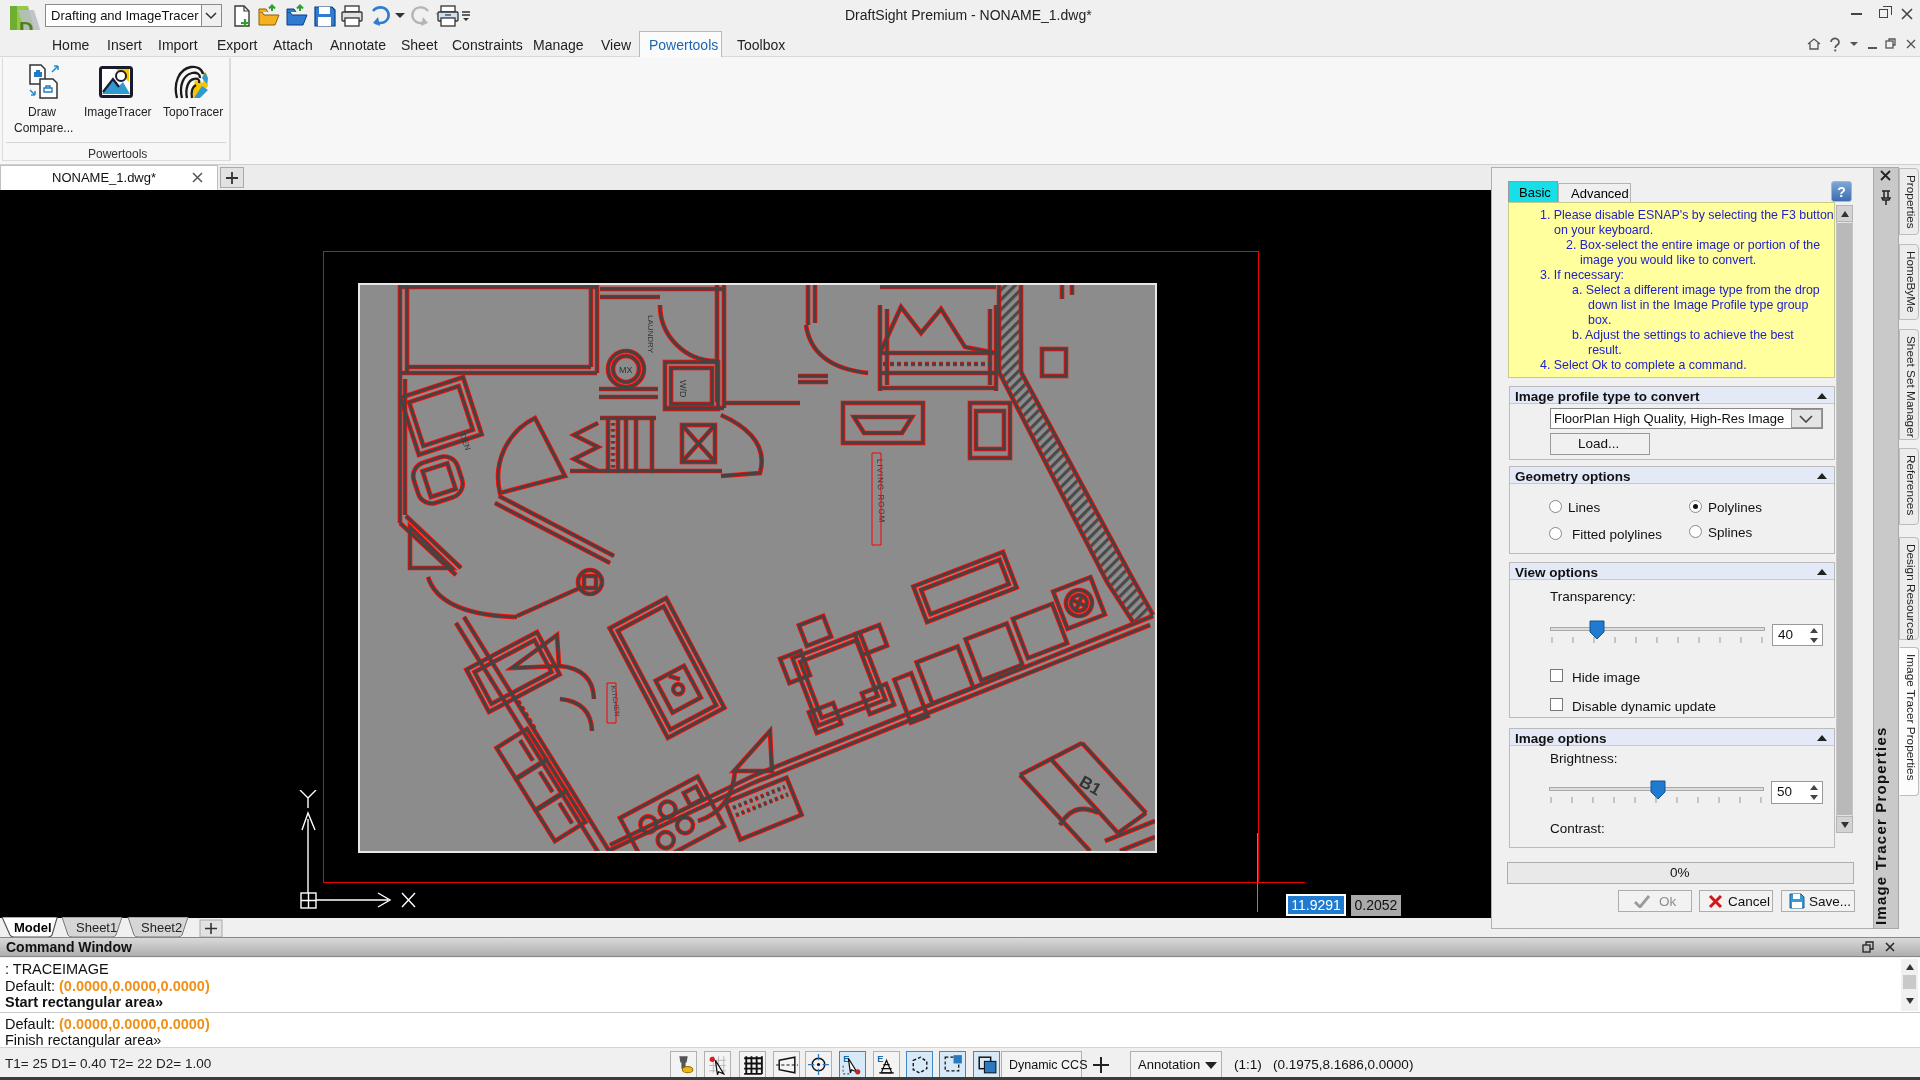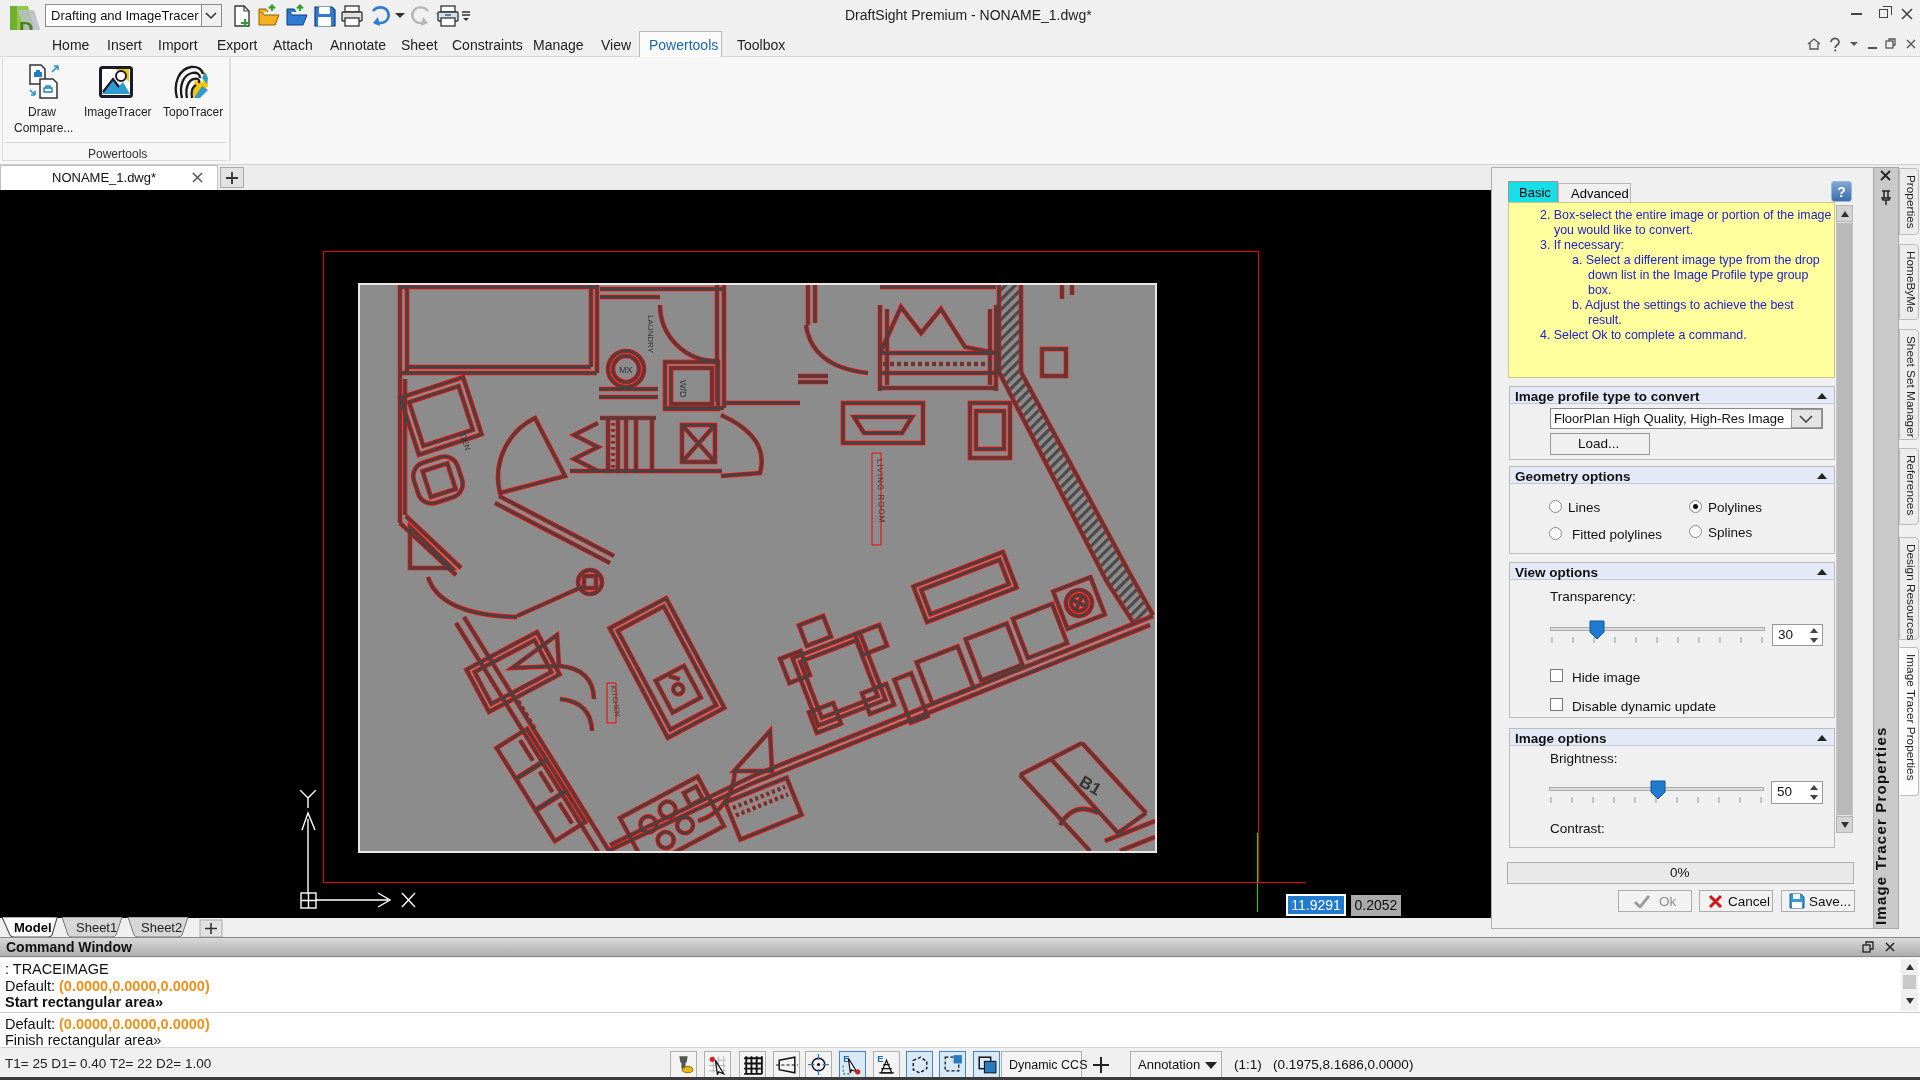--- a/index.html
+++ b/index.html
@@ -376,21 +376,22 @@
 
 <div class="abs" style="left:1508px;top:181px;width:50px;height:22px;background:#17dfe8;border:1px solid #999;border-bottom:none"></div>
 <div class="abs" style="left:1519px;top:185px;font-size:13px;color:#000">Basic</div>
 <div class="abs" style="left:1558px;top:183px;width:73px;height:20px;background:#f0f0f0;border:1px solid #b5b5b5;border-bottom:none"></div>
 <div class="abs" style="left:1571px;top:186px;font-size:13px;color:#000">Advanced</div>
 
 <div class="abs" style="left:1831px;top:181px;width:21px;height:21px;background:linear-gradient(#7ea7d8,#3e6cae);border:1px solid #9bb8dd;border-radius:3px;color:#fff;font-weight:bold;font-size:14px;text-align:center;line-height:20px">?</div>
 
 <div class="abs" style="left:1508px;top:202px;width:327px;height:176px;background:#ffff9e;border:1px solid #c9c98a"></div>
 <div class="abs" style="left:1508px;top:208px;width:327px;color:#2222cc;font-size:12.4px;line-height:15px">
-<div style="padding-left:46px;text-indent:-14px">2. Box-select the entire image or portion of the image you would like to convert.</div>
+<div style="padding-left:46px;text-indent:-14px">1. Please disable ESNAP's by selecting the F3 button on your keyboard.</div>
+<div style="padding-left:72px;text-indent:-14px">2. Box-select the entire image or portion of the image you would like to convert.</div>
 <div style="padding-left:46px;text-indent:-14px">3. If necessary:</div>
 <div style="padding-left:80px;text-indent:-16px">a. Select a different image type from the drop down list in the Image Profile type group box.</div>
 <div style="padding-left:80px;text-indent:-16px">b. Adjust the settings to achieve the best<br>result.</div>
 <div style="padding-left:46px;text-indent:-14px">4. Select Ok to complete a command.</div>
 </div>
 
 <div class="abs" style="left:1836px;top:205px;width:17px;height:628px;background:#e3e3e3;border:1px solid #c6c6c6"></div>
 <div class="abs" style="left:1836px;top:205px;width:17px;height:17px;background:#d3d3d3;border:1px solid #b5b5b5"></div>
 <svg class="abs" style="left:1840px;top:210px" width="10" height="8">
     <path d="M5,1 L9,7 L1,7 Z" fill="#333"></path>
@@ -442,21 +443,21 @@
 <div class="abs" style="left:1550px;top:627px;width:215px;height:4px;background:#dcdcdc;border:1px solid #aaa"></div>
 <svg class="abs" style="left:1589px;top:620px" width="16" height="20">
     <path d="M1,1 H15 V12 L8,19 L1,12 Z" fill="#1f7ad0" stroke="#15558e"></path>
   </svg>
 <svg class="abs" style="left:1550px;top:636px" width="216" height="8">
 <g stroke="#999" stroke-width="1">
       <path d="M2,1 V7 M23,1 V7 M44,1 V7 M65,1 V7 M86,1 V7 M107,1 V7 M128,1 V7 M149,1 V7 M170,1 V7 M191,1 V7 M212,1 V7"></path>
     </g>
   </svg>
 <div class="abs" style="left:1772px;top:624px;width:51px;height:22px;background:#fff;border:1px solid #999"></div>
-<div class="abs" style="left:1778px;top:627px;font-size:13.5px">30</div>
+<div class="abs" style="left:1778px;top:627px;font-size:13.5px">40</div>
 <svg class="abs" style="left:1808px;top:627px" width="12" height="17">
     <path d="M6,1 L10,6 L2,6 Z" fill="#444"></path>
     <path d="M2,11 L10,11 L6,16 Z" fill="#444"></path>
   </svg>
 <div class="abs chk" style="left:1550px;top:669px"></div>
 <div class="abs" style="left:1572px;top:670px;font-size:13.5px">Hide image</div>
 <div class="abs chk" style="left:1550px;top:698px"></div>
 <div class="abs" style="left:1572px;top:699px;font-size:13.5px">Disable dynamic update</div>
 
 <div class="abs" style="left:1509px;top:728px;width:326px;height:120px;border:1px solid #bbb"></div>

